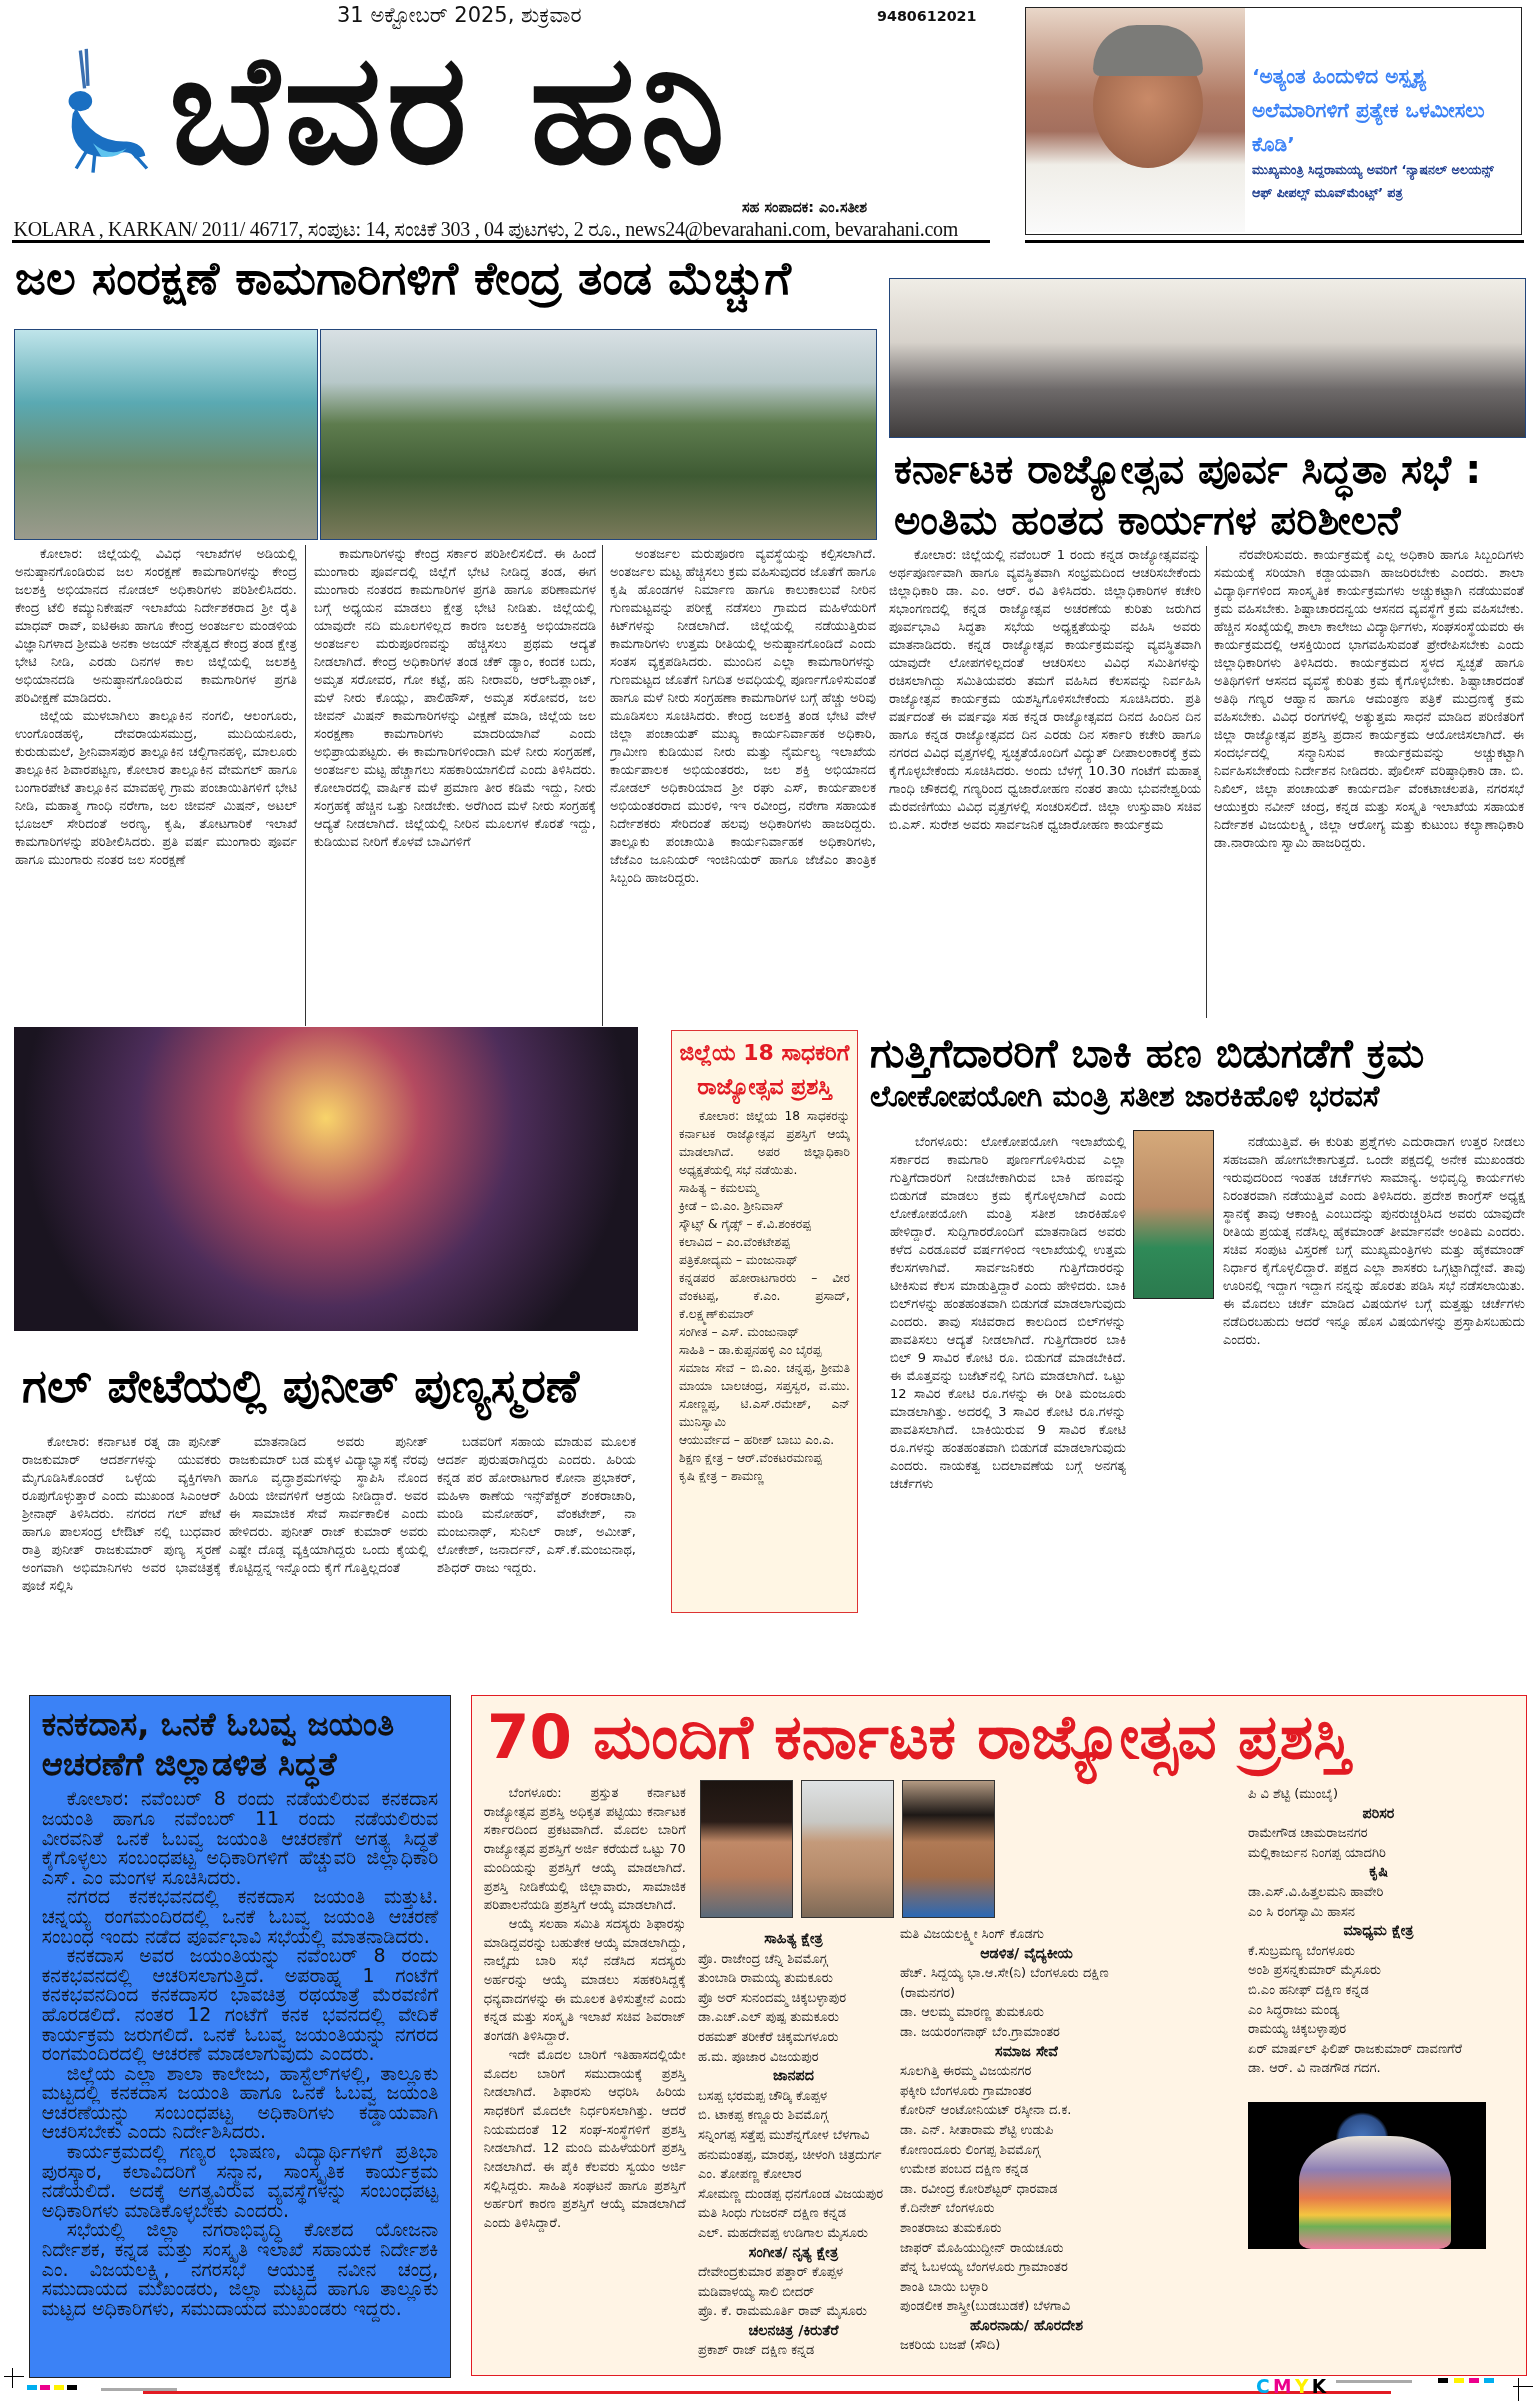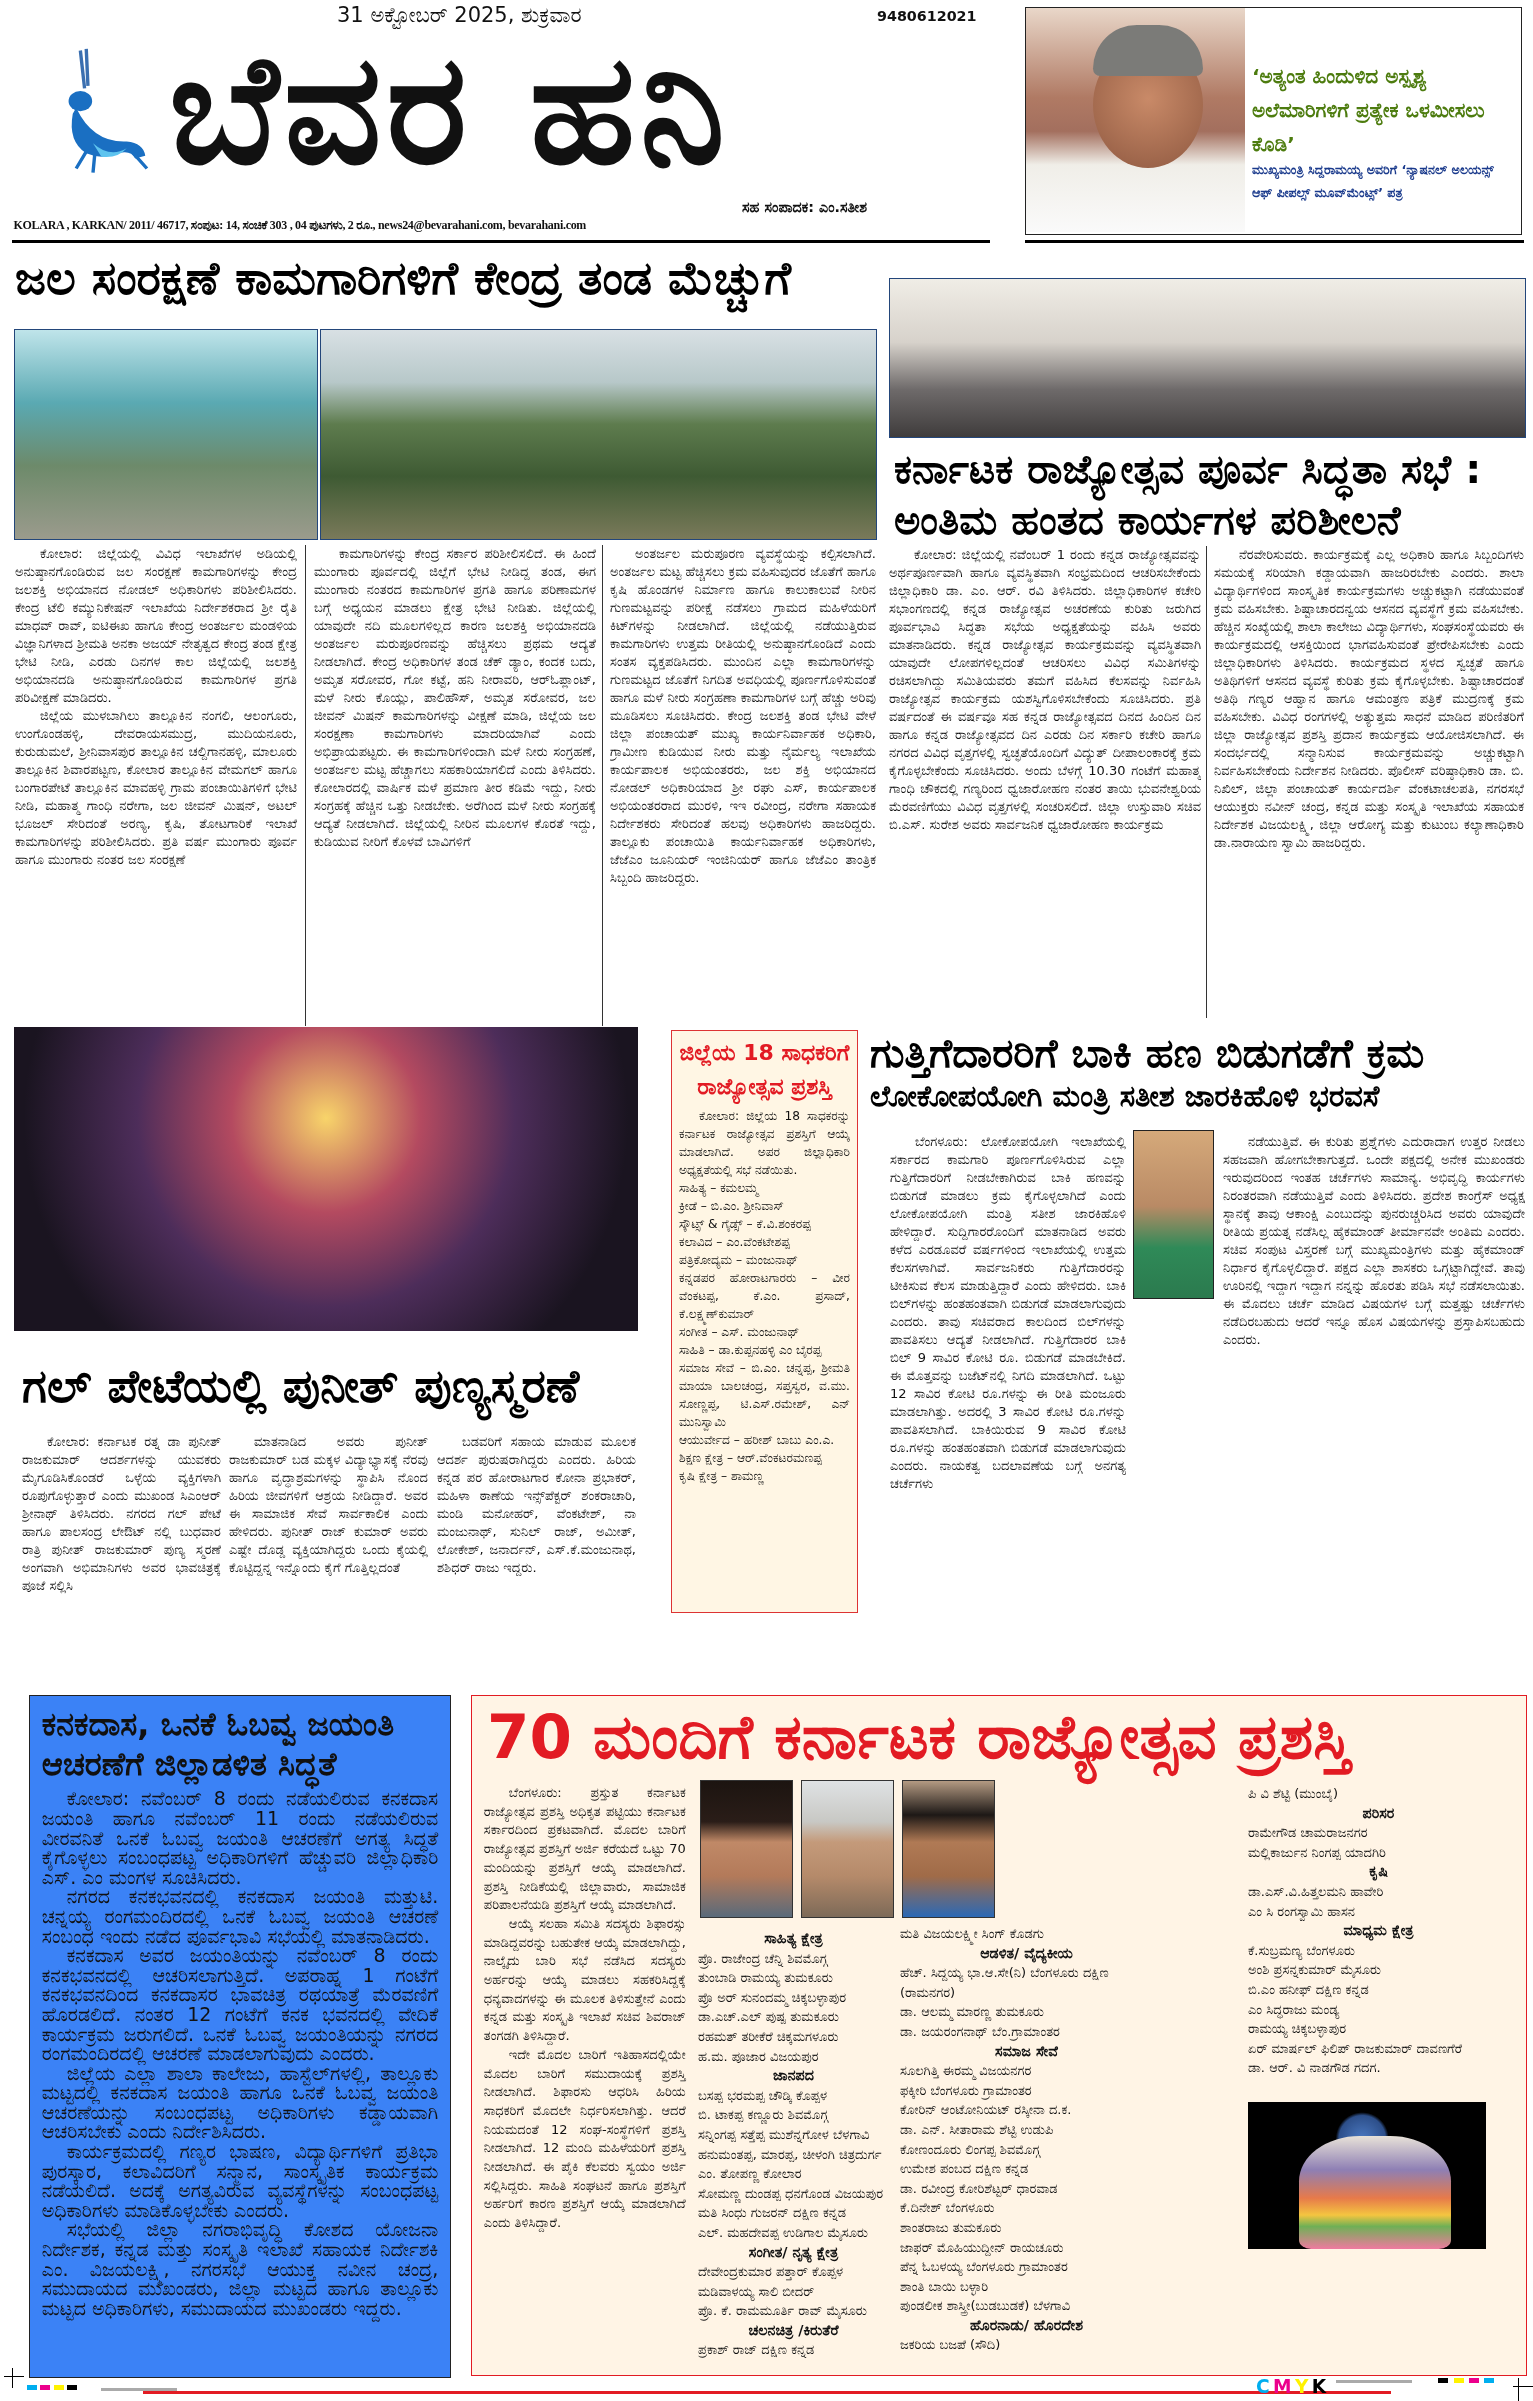--- a/index.html
+++ b/index.html
@@ -3,27 +3,27 @@
 <meta charset="utf-8">
 <style>
 *{box-sizing:border-box;margin:0;padding:0}
 body{width:1534px;height:2401px;background:#fff;font-family:"DejaVu Sans",sans-serif;color:#111;position:relative;overflow:hidden}
 .abs{position:absolute}
 .mast-date{left:337px;top:3.4px;font-size:21px;font-weight:normal}
 .mast-phone{left:877px;top:8.4px;font-size:14.3px;font-weight:bold}
 .logo-deer{left:34px;top:42px;width:118px;height:135px}
 .mast-title{left:169px;top:25px;font-size:152px;font-weight:bold;letter-spacing:5px;line-height:169px;font-family:"DejaVu Sans",sans-serif}
 .coeditor{left:742px;top:199px;font-size:14.3px;font-weight:bold}
-.regline{left:13.5px;top:218px;font-size:12px;font-family:"Liberation Serif",serif;font-weight:bold;letter-spacing:-0.3px}
+.regline{left:13.5px;top:218px;font-size:20px;font-family:"Liberation Serif",serif;font-weight:normal;letter-spacing:-0.3px}
 .rule-top{left:11.8px;top:240px;width:978px;height:3.4px;background:#000}
 .promo{left:1025px;top:6.7px;width:497px;height:228px;border:1.7px solid #222;background:#fff}
 .promo-photo{position:absolute;left:0;top:0;width:219px;height:224px;background:linear-gradient(180deg,#e9d7c9 0%,#b07a64 40%,#a36f5e 55%,#f0eee8 70%,#fafafa 100%)}
 .promo-face{position:absolute;left:67px;top:34px;width:110px;height:126px;border-radius:50%;background:radial-gradient(circle at 50% 45%,#c98a68,#8e5840);}
 .promo-hair{position:absolute;left:67px;top:17px;width:110px;height:51px;border-radius:51px 51px 8.4px 8.4px;background:#7b7b78}
-.promo-quote{position:absolute;left:226px;top:51px;width:261px;color:#4d7c0f;font-weight:bold;font-size:20px;line-height:34px}
+.promo-quote{position:absolute;left:226px;top:51px;width:261px;color:#3b82f6;font-weight:bold;font-size:20px;line-height:34px}
 .promo-sub{position:absolute;left:226px;top:150px;width:261px;color:#1a3a8c;font-weight:bold;font-size:12.6px;line-height:23px}
 .rule-promo{left:1025px;top:240px;width:499px;height:3.4px;background:#000}
 .headline{font-weight:bold;color:#000;white-space:nowrap}
 .h1{left:15px;top:251px;font-size:46px}
 .photo{background:#8aa27a;border:1.7px solid #23467a}
 .ph1{left:13.5px;top:329px;width:304px;height:211px;background:linear-gradient(180deg,#bfe4ea 0%,#5aa9b2 35%,#6d8a6a 65%,#9b9b8d 100%)}
 .ph2{left:320px;top:329px;width:557px;height:211px;background:linear-gradient(180deg,#d8e0e4 0%,#b7c8c9 25%,#5e7c4e 45%,#3e5a33 70%,#7a7a5a 100%)}
 .ph3{left:889px;top:278px;width:637px;height:160px;background:linear-gradient(180deg,#f0ede6 0%,#d7d2cb 40%,#6e6a6a 70%,#3f3c3c 100%)}
 .h2{left:894px;top:444px;font-size:40px;line-height:51px}
 .col{font-size:13px;line-height:18px;text-align:justify;position:absolute;overflow:hidden}

